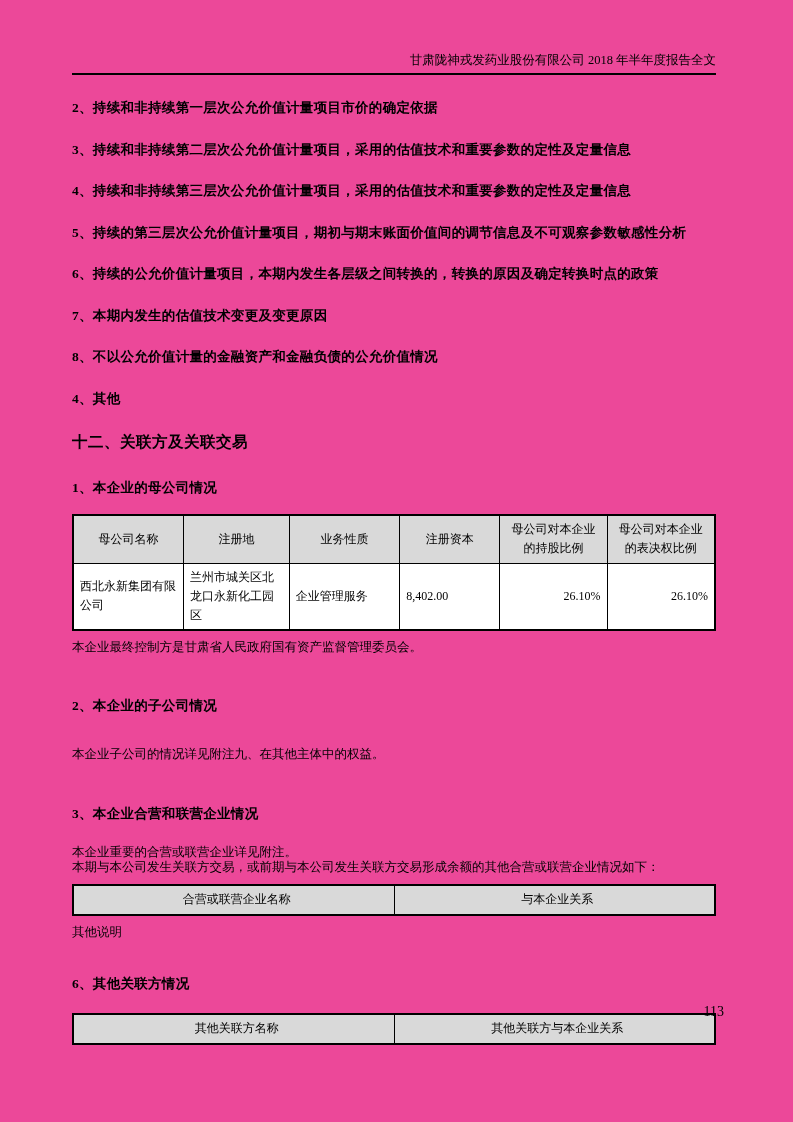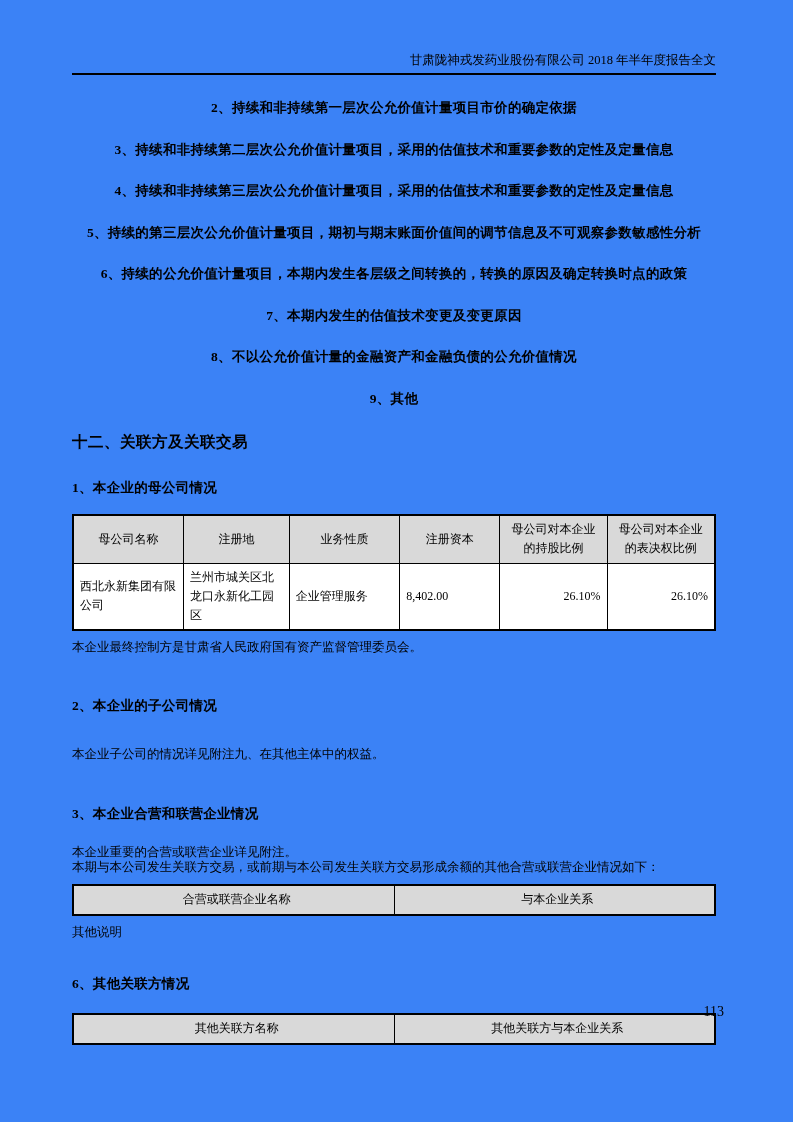--- a/index.html
+++ b/index.html
@@ -2,36 +2,36 @@
 <html><head>
 <meta charset="utf-8">
 <style>
   * { margin: 0; padding: 0; box-sizing: border-box; }
   html, body { background: #888; }
   .page {
     position: relative;
     width: 793px;
     height: 1122px;
     margin: 0 auto;
-    background: #3b82f6;
+    background: #ec4899;
     color: #000000;
     font-family: "Liberation Serif", "DejaVu Serif", serif;
     padding: 50px 77px 0 72px;
     overflow: hidden;
   }
   
   .doc-header {
     text-align: right;
     font-size: 12.5px;
     line-height: 20px;
     padding-bottom: 3px;
     border-bottom: 2px solid #000;
   }
   
-  .fv-list { margin-top: 25px; text-align: center; }
+  .fv-list { margin-top: 25px; }
   .fv-item {
     font-size: 13.5px;
     font-weight: bold;
     line-height: 15px;
     margin-bottom: 26.5px;
     letter-spacing: 0.3px;
   }
   
   .section-title {
     font-size: 15.5px;
@@ -103,21 +103,21 @@
   <div class="doc-header">甘肃陇神戎发药业股份有限公司 2018 年半年度报告全文</div>
 
   <div class="fv-list">
     <div class="fv-item">2、持续和非持续第一层次公允价值计量项目市价的确定依据</div>
     <div class="fv-item">3、持续和非持续第二层次公允价值计量项目，采用的估值技术和重要参数的定性及定量信息</div>
     <div class="fv-item">4、持续和非持续第三层次公允价值计量项目，采用的估值技术和重要参数的定性及定量信息</div>
     <div class="fv-item">5、持续的第三层次公允价值计量项目，期初与期末账面价值间的调节信息及不可观察参数敏感性分析</div>
     <div class="fv-item">6、持续的公允价值计量项目，本期内发生各层级之间转换的，转换的原因及确定转换时点的政策</div>
     <div class="fv-item">7、本期内发生的估值技术变更及变更原因</div>
     <div class="fv-item">8、不以公允价值计量的金融资产和金融负债的公允价值情况</div>
-    <div class="fv-item">9、其他</div>
+    <div class="fv-item">4、其他</div>
   </div>
 
   <div class="section-title">十二、关联方及关联交易</div>
 
   <div class="sub-heading">1、本企业的母公司情况</div>
 
   <table class="parent-table">
     <colgroup>
       <col style="width:17.2%">
         <col style="width:16.5%">

